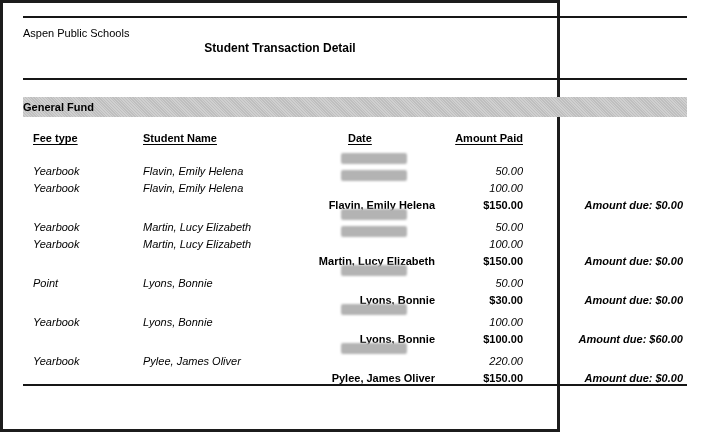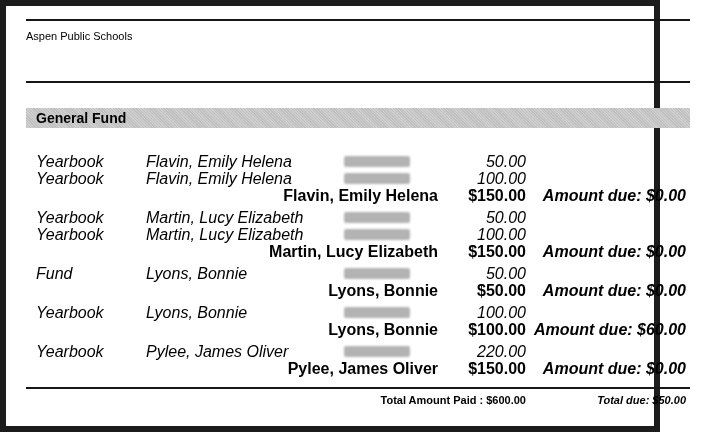--- a/index.html
+++ b/index.html
@@ -4,58 +4,58 @@
 <style>
   * { box-sizing: border-box; }
   html, body { margin: 0; padding: 0; background: #fff; }
   body {
     font-family: "Liberation Sans", "DejaVu Sans", sans-serif;
     color: #000;
     width: 705px; height: 432px;
   }
   .page {
     position: relative;
-    width: 660px; height: 432px;
+    width: 560px; height: 432px;
     background: #fff;
-    border: 6px solid #0f172a;
+    border: 3px solid #0f172a;
   }
   .rule { position: absolute; left: 20px; width: 664px; height: 2px; background: #161616; }
   .rule-top    { top: 13px; }
   .rule-mid    { top: 75px; }
   .rule-bottom { top: 381px; }
 
   .org-row {
     position: absolute; left: 20px; top: 24px; width: 664px;
     display: flex; justify-content: space-between;
     font-size: 11px; line-height: 13px;
   }
   .report-title {
     position: absolute; left: 0; top: 38px; width: 100%;
     text-align: center; font-size: 12px; font-weight: bold;
   }
 
   .fund-band {
-    position: absolute; left: 20px; top: 102px; width: 664px; height: 20px;
+    position: absolute; left: 20px; top: 94px; width: 664px; height: 20px;
     background: #c9c9c9;
-    font-size: 14px; font-weight: bold; line-height: 20px;
-    padding-left: 10px;
+    font-size: 11px; font-weight: bold; line-height: 20px;
+    padding-left: 0;
     background-image: repeating-linear-gradient(45deg, rgba(255,255,255,.12) 0 1px, rgba(0,0,0,.05) 1px 2px);
   }
 
   .hdr-row { position: absolute; left: 20px; top: 129px; width: 664px; height: 18px; }
   .hdr {
     position: absolute; top: 0; white-space: nowrap;
     font-size: 11px; font-weight: bold;
     text-decoration: underline; text-underline-offset: 2px;
   }
 
   .tbody { position: absolute; left: 20px; top: 147px; width: 664px; }
   .group { position: relative; margin-bottom: 5px; }
   .row { position: relative; height: 17px; }
-  .row span { position: absolute; top: 2px; white-space: nowrap; font-size: 16px; line-height: 13px; text-align: right; }
+  .row span { position: absolute; top: 15px; white-space: nowrap; font-size: 11px; line-height: 13px; text-align: right; }
   .it { font-style: italic; }
   .b  { font-weight: bold; }
 
   .c-fee     { left: 10px; }
   .c-name    { left: 120px; }
   .c-blur    {
     left: 318px; width: 66px; height: 11px; top: 3px !important;
     background: #b3b3b3; border-radius: 2px; filter: blur(1.3px);
   }
   .c-subname { right: 252px; }
@@ -76,27 +76,34 @@
 <body>
 
 <div class="page" style="border-color: rgb(28, 28, 28); background: rgb(255, 255, 255);">
 
   <div class="rule rule-top"></div>
 
   <div class="org-row">
     <span>Aspen Public Schools</span>
   </div>
 
+  <div class="report-title">Student Transaction Detail</div>
 
   <div class="rule rule-mid"></div>
 
   <div class="fund-band" style="background-color: rgb(201, 201, 201);">
     <span>General Fund</span>
   </div>
 
+  <div class="hdr-row">
+    <span class="hdr hdr-fee">Fee type</span>
+    <span class="hdr hdr-name">Student Name</span>
+    <span class="hdr hdr-date">Date</span>
+    <span class="hdr hdr-amt">Amount Paid</span>
+  </div>
 
   <div class="tbody" id="table-body">
       <div class="group">
         <div class="row">
           <span class="c-fee it">Yearbook</span>
           <span class="c-name it">Flavin, Emily Helena</span>
           <span class="c-blur" style="background: rgb(179, 179, 179);"></span>
           <span class="r-amt it">50.00</span>
         </div>
         <div class="row">
@@ -125,28 +132,28 @@
           <span class="r-amt it">100.00</span>
         </div>
         <div class="row">
           <span class="c-subname b">Martin, Lucy Elizabeth</span>
           <span class="r-amt b">$150.00</span>
           <span class="r-due b">Amount due: $0.00</span>
         </div>
       </div>
       <div class="group">
         <div class="row">
-          <span class="c-fee it">Fund</span>
+          <span class="c-fee it">Point</span>
           <span class="c-name it">Lyons, Bonnie</span>
           <span class="c-blur" style="background: rgb(179, 179, 179);"></span>
           <span class="r-amt it">50.00</span>
         </div>
         <div class="row">
           <span class="c-subname b">Lyons, Bonnie</span>
-          <span class="r-amt b">$50.00</span>
+          <span class="r-amt b">$30.00</span>
           <span class="r-due b">Amount due: $0.00</span>
         </div>
       </div>
       <div class="group">
         <div class="row">
           <span class="c-fee it">Yearbook</span>
           <span class="c-name it">Lyons, Bonnie</span>
           <span class="c-blur" style="background: rgb(179, 179, 179);"></span>
           <span class="r-amt it">100.00</span>
         </div>
@@ -166,18 +173,14 @@
         <div class="row">
           <span class="c-subname b">Pylee, James Oliver</span>
           <span class="r-amt b">$150.00</span>
           <span class="r-due b">Amount due: $0.00</span>
         </div>
       </div>
     </div>
 
   <div class="rule rule-bottom"></div>
 
-  <div class="totals-row">
-    <span class="r-amt">Total Amount Paid : $600.00</span>
-    <span class="r-due">Total due: $50.00</span>
-  </div>
 
 </div>
 
 </body></html>

